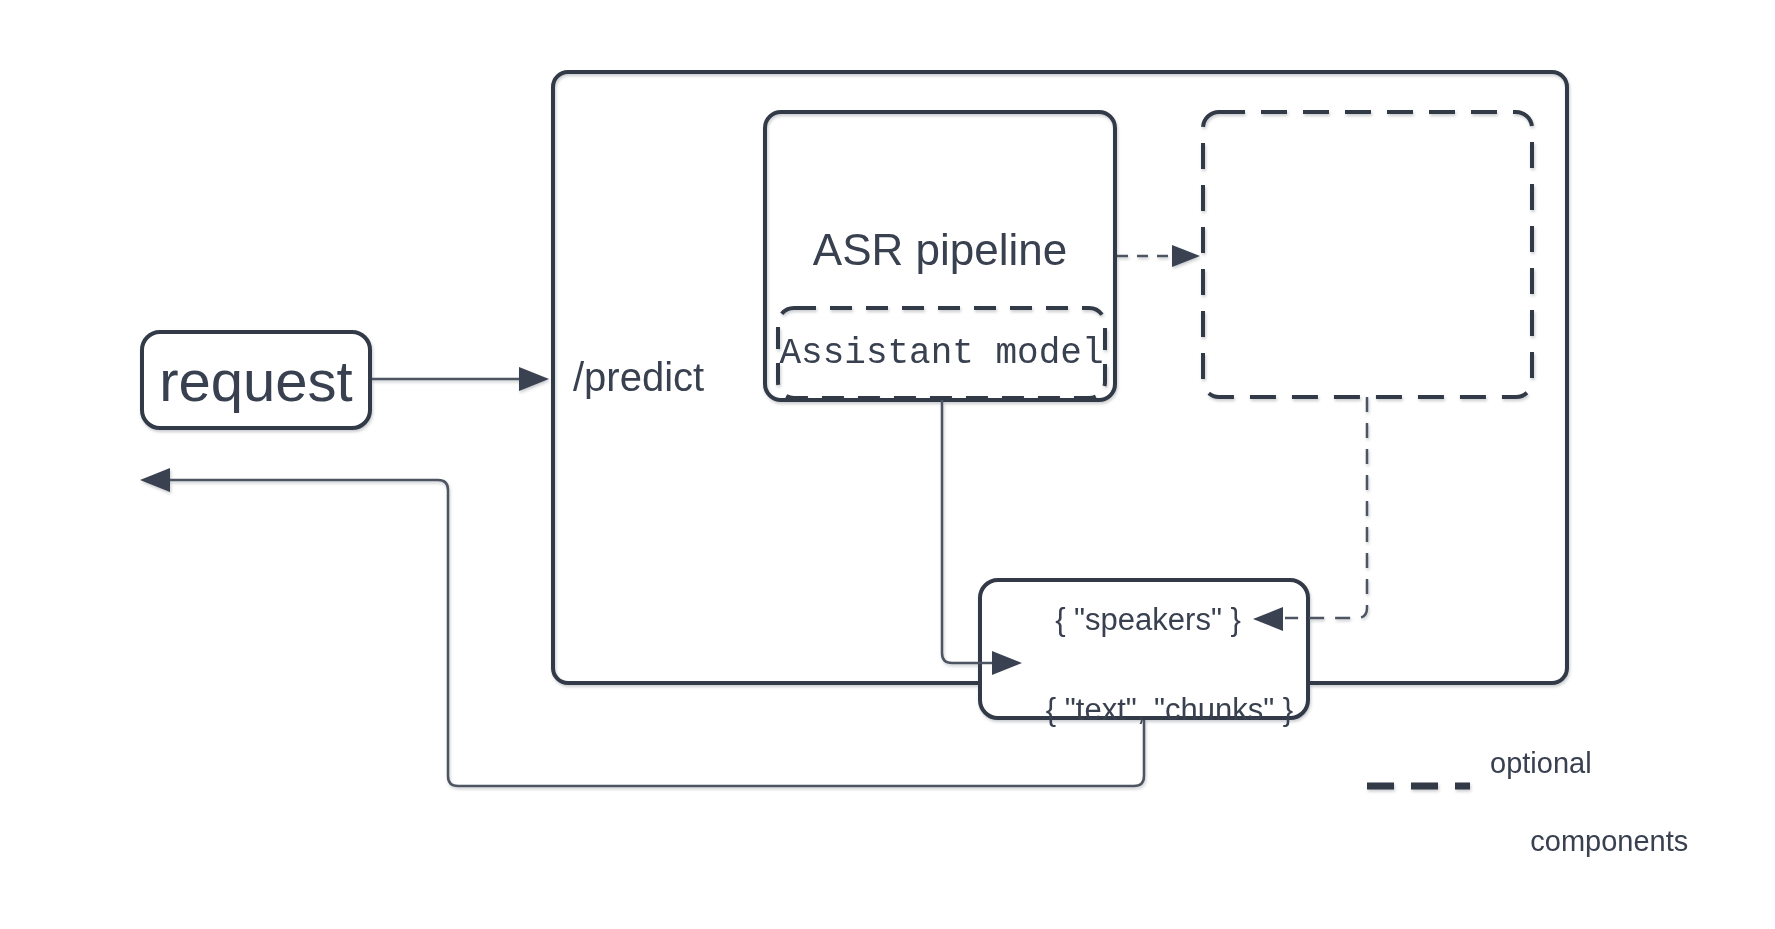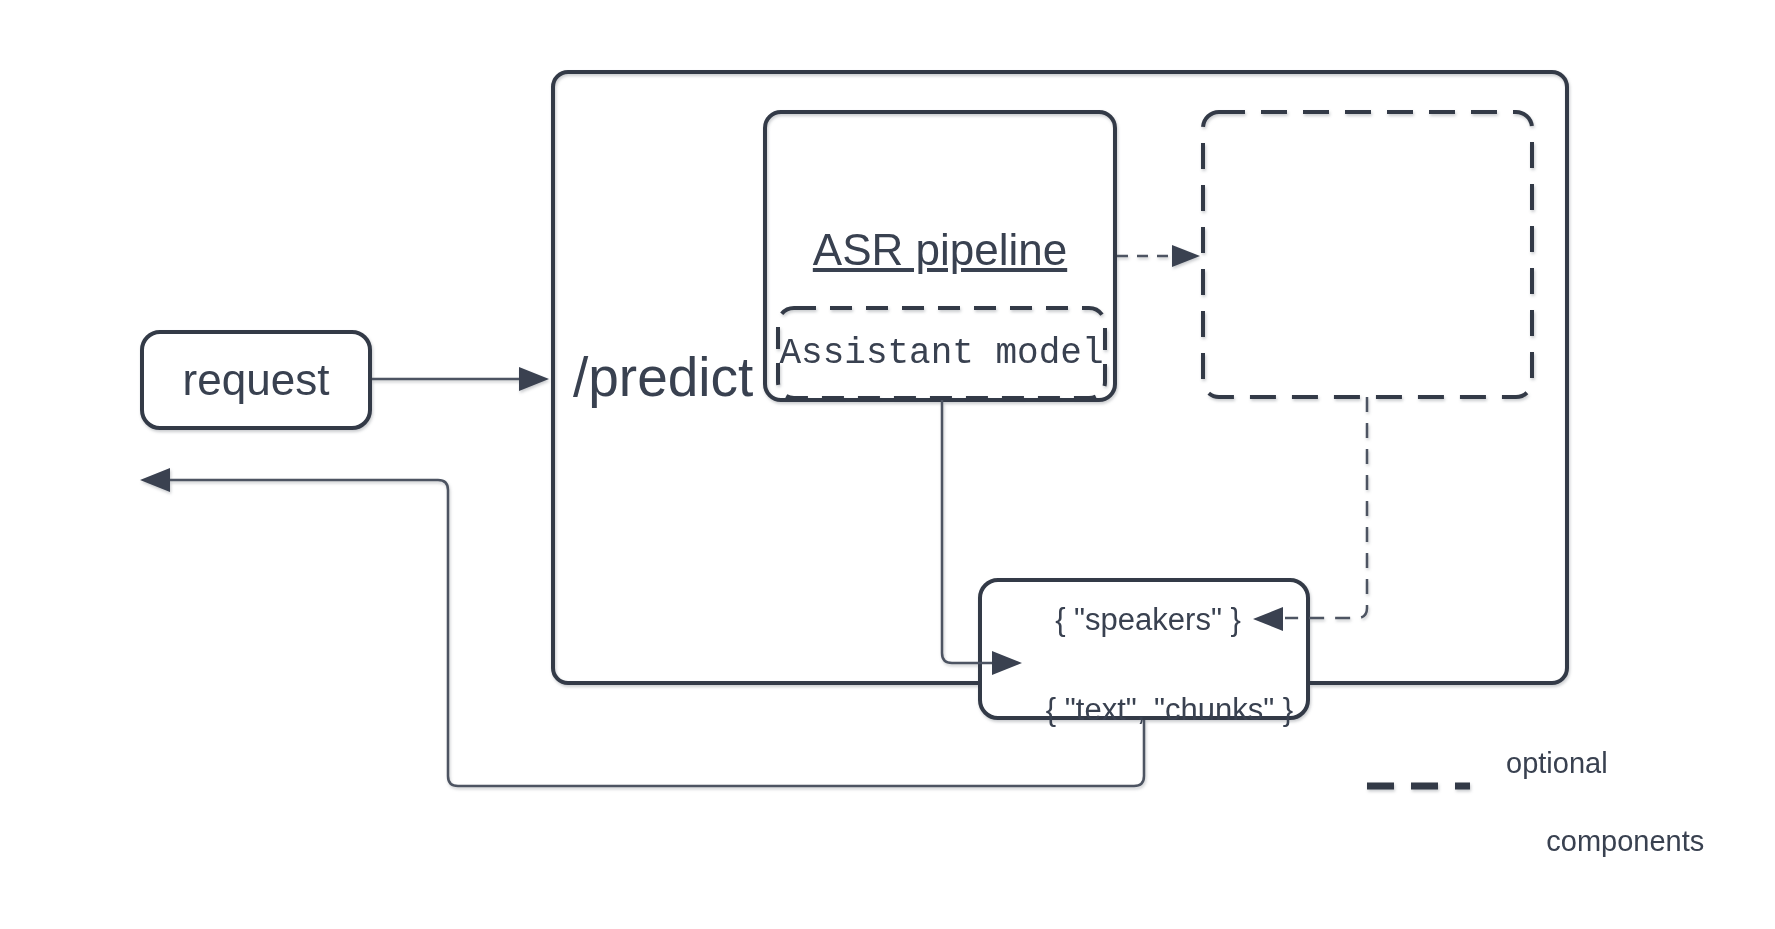--- a/index.html
+++ b/index.html
@@ -24,47 +24,46 @@
   }
   .lbl {
     position: absolute;
     white-space: pre;
     color: #394150;
   }
   .lbl.center { text-align: center; }
   .lbl-request {
     left: 142px; top: 332px; width: 228px; height: 96px;
     display: flex; align-items: center; justify-content: center;
-    font-size: 44px;
+    font-size: 58px;
   }
   .lbl-predict {
     left: 573px; top: 354px;
-    font-size: 55px; line-height: 46px;
+    font-size: 40px; line-height: 46px;
   }
   .lbl-asr {
     left: 765px; top: 227px; width: 350px;
-    font-size: 44px; line-height: 46px; text-decoration: underline;
+    font-size: 44px; line-height: 46px;
   }
   .lbl-assistant {
     left: 778px; top: 334px; width: 327px;
     font-size: 36px; line-height: 40px; font-family: Liberation Mono, monospace;
   }
   .lbl-diarization {
     left: 1203px; top: 201px; width: 329px;
     font-size: 44px; line-height: 48px;
   }
   .lbl-output {
     left: 988px; top: 597px; width: 320px;
     font-size: 31px; line-height: 45px;
   }
   .lbl-legend {
     left: 1490px; top: 744px;
     font-size: 29px; line-height: 39px;
     text-align: left;
-    margin-left: 16px;
   }
 </style>
 </head>
 <body>
 
 <div class="canvas">
 
   <svg class="shapes" width="1775" height="929" viewBox="0 0 1775 929">
 
     <rect x="553" y="72" width="1014" height="611" rx="15" ry="15" fill="none" stroke="#333a47" stroke-width="4"></rect>

